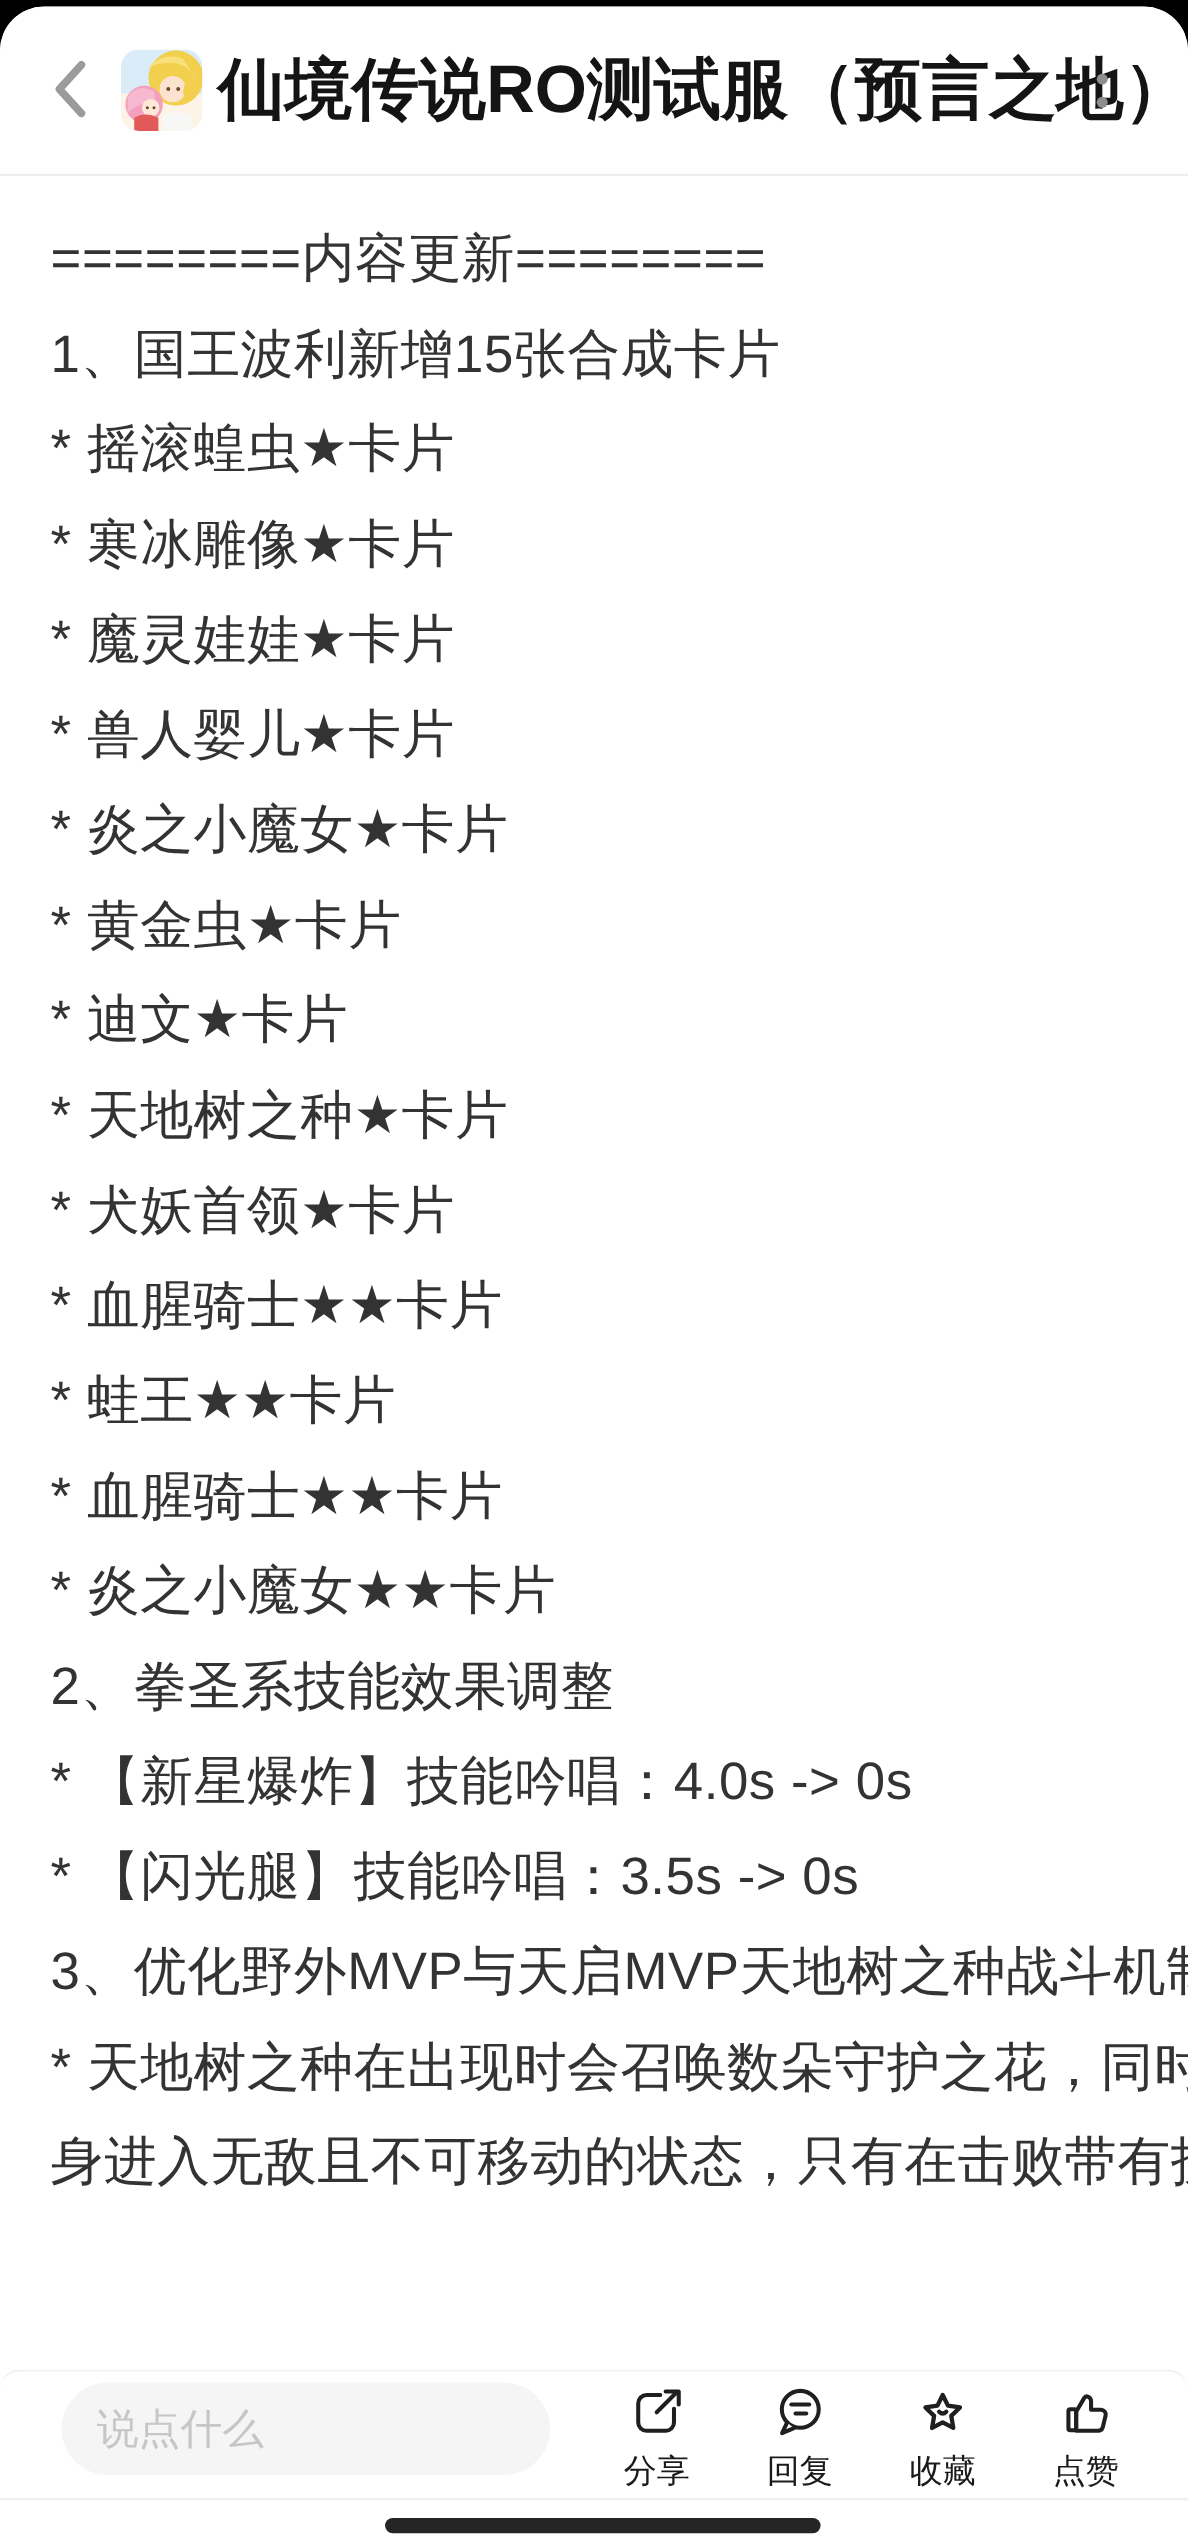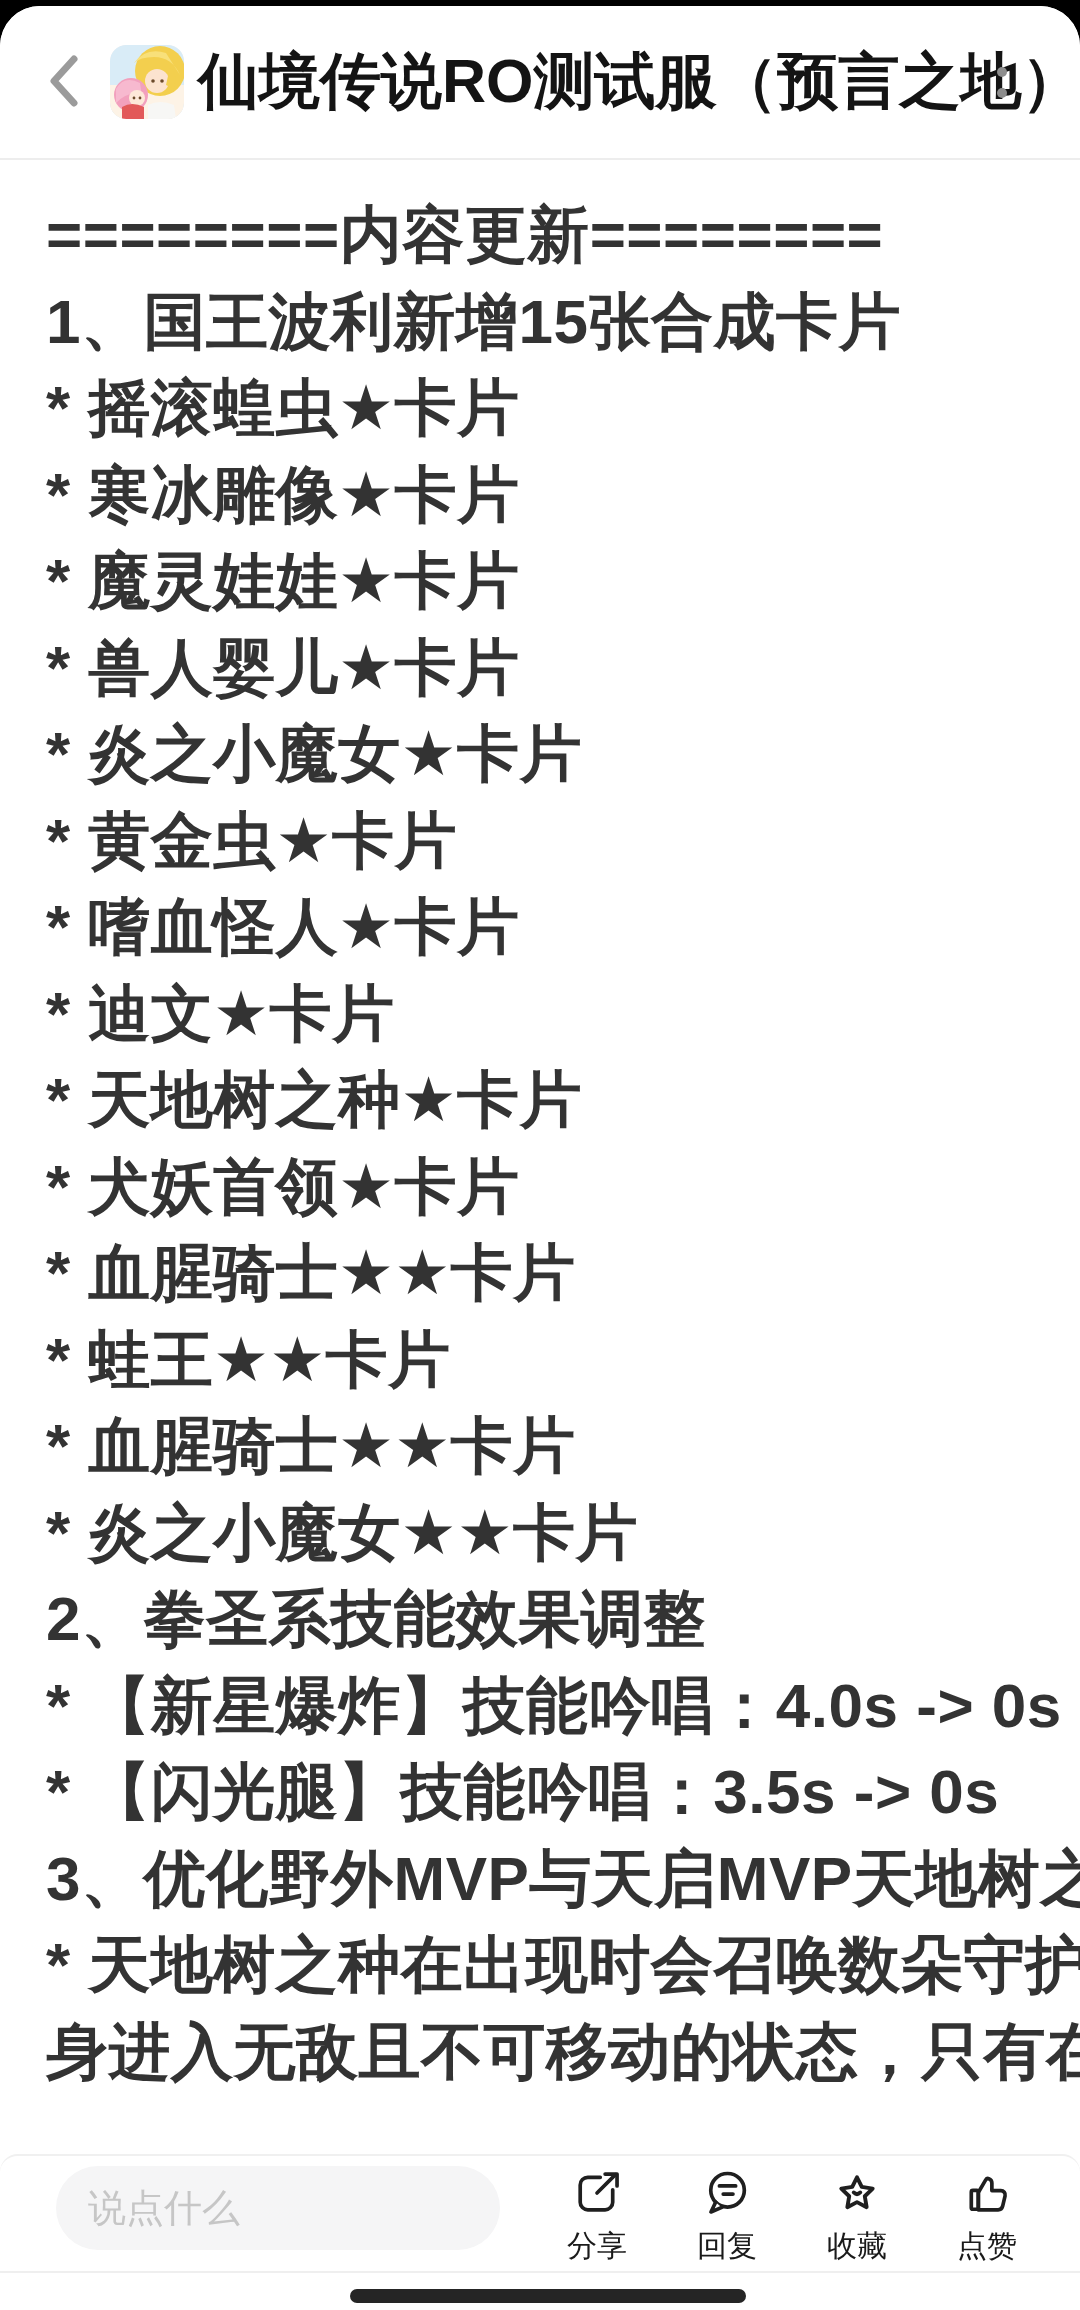--- a/index.html
+++ b/index.html
@@ -46,21 +46,21 @@
   
   .content {
     position:absolute; left:0; right:0; top:156px; height:1992px;
     overflow:hidden;
     padding:30px 20px 0 46px;
     background:#fff;
   }
   .content .line {
     height:86.5px;
     display:flex; align-items:center;
-    font-size:62px; font-weight:700; color:#333333;
+    font-size:48px; font-weight:400; color:#333333;
     white-space:pre; letter-spacing:0.5px;
   }
   
   .bottom-bar {
     position:absolute; left:0; right:0; top:2148px; height:117px;
     background:#ffffff;
     border-top:2px solid #f0f0f0;
     border-radius:18px;
   }
   .comment-pill {
@@ -151,21 +151,20 @@
 
   <div class="content">
       <div class="line">========内容更新========</div>
       <div class="line">1、国王波利新增15张合成卡片</div>
       <div class="line">* 摇滚蝗虫★卡片</div>
       <div class="line">* 寒冰雕像★卡片</div>
       <div class="line">* 魔灵娃娃★卡片</div>
       <div class="line">* 兽人婴儿★卡片</div>
       <div class="line">* 炎之小魔女★卡片</div>
       <div class="line">* 黄金虫★卡片</div>
-      <div class="line">* 嗜血怪人★卡片</div>
       <div class="line">* 迪文★卡片</div>
       <div class="line">* 天地树之种★卡片</div>
       <div class="line">* 犬妖首领★卡片</div>
       <div class="line">* 血腥骑士★★卡片</div>
       <div class="line">* 蛙王★★卡片</div>
       <div class="line">* 血腥骑士★★卡片</div>
       <div class="line">* 炎之小魔女★★卡片</div>
       <div class="line">2、拳圣系技能效果调整</div>
       <div class="line">* 【新星爆炸】技能吟唱：4.0s -&gt; 0s</div>
       <div class="line">* 【闪光腿】技能吟唱：3.5s -&gt; 0s</div>

